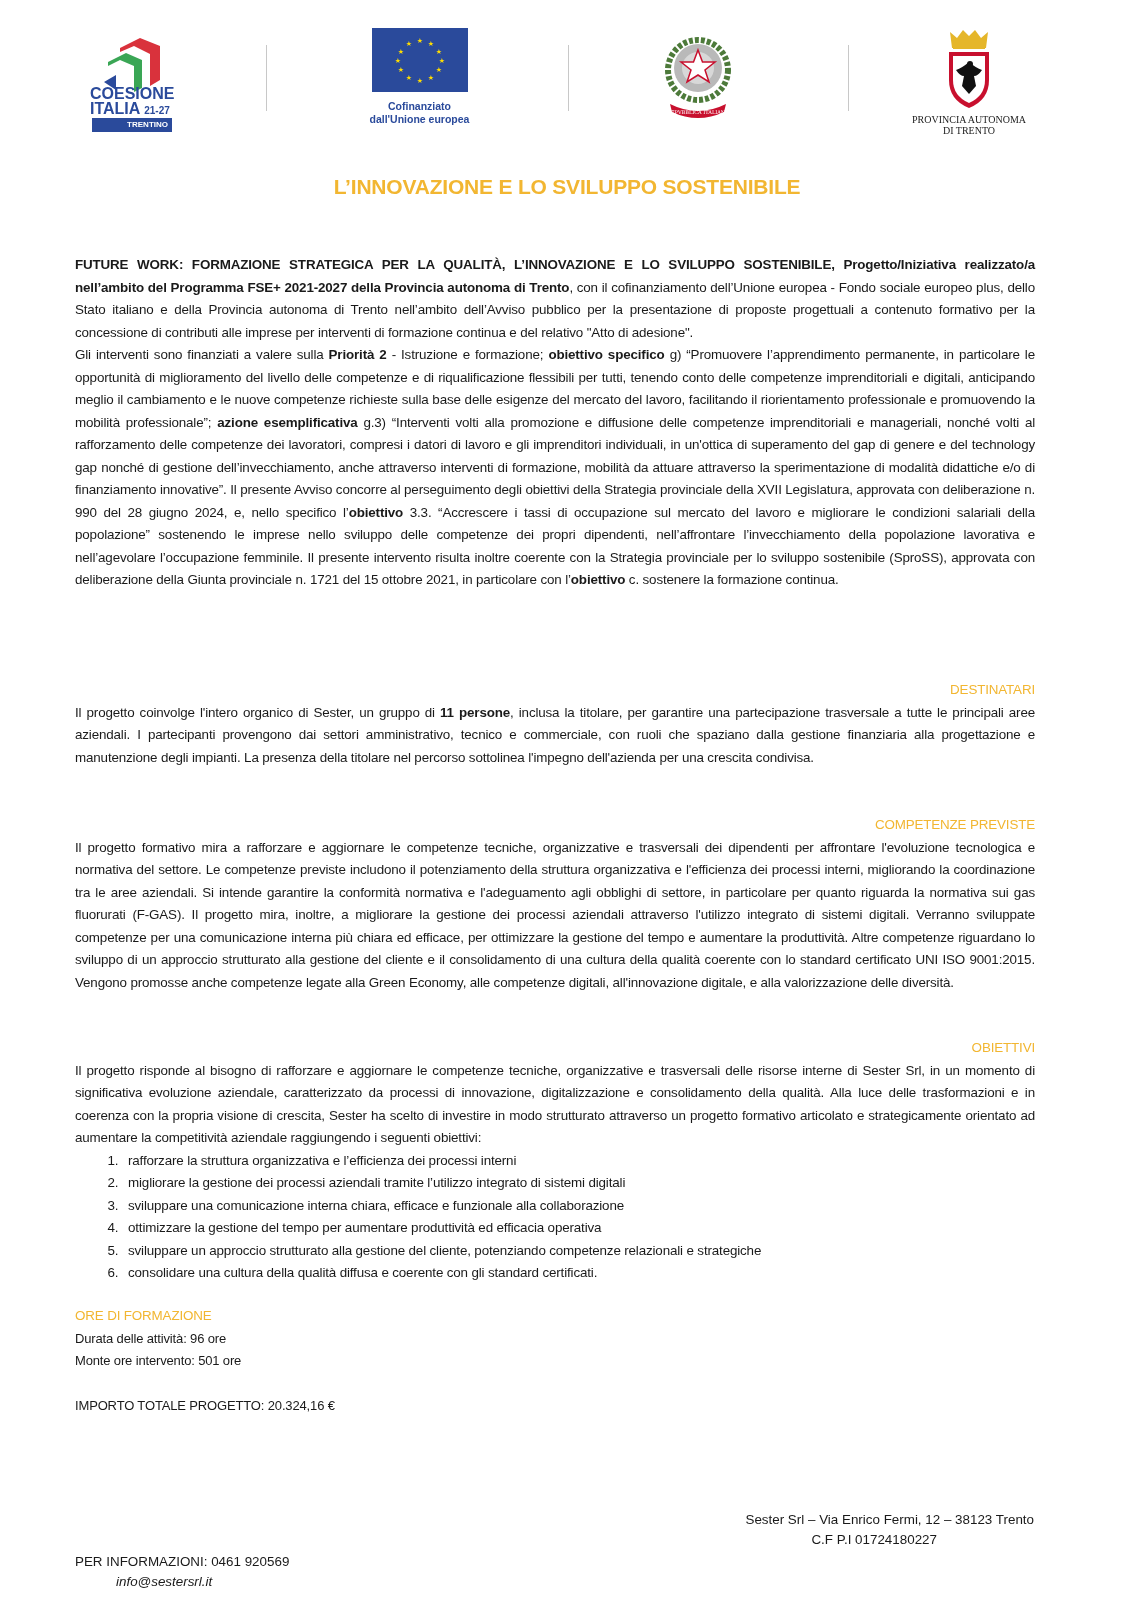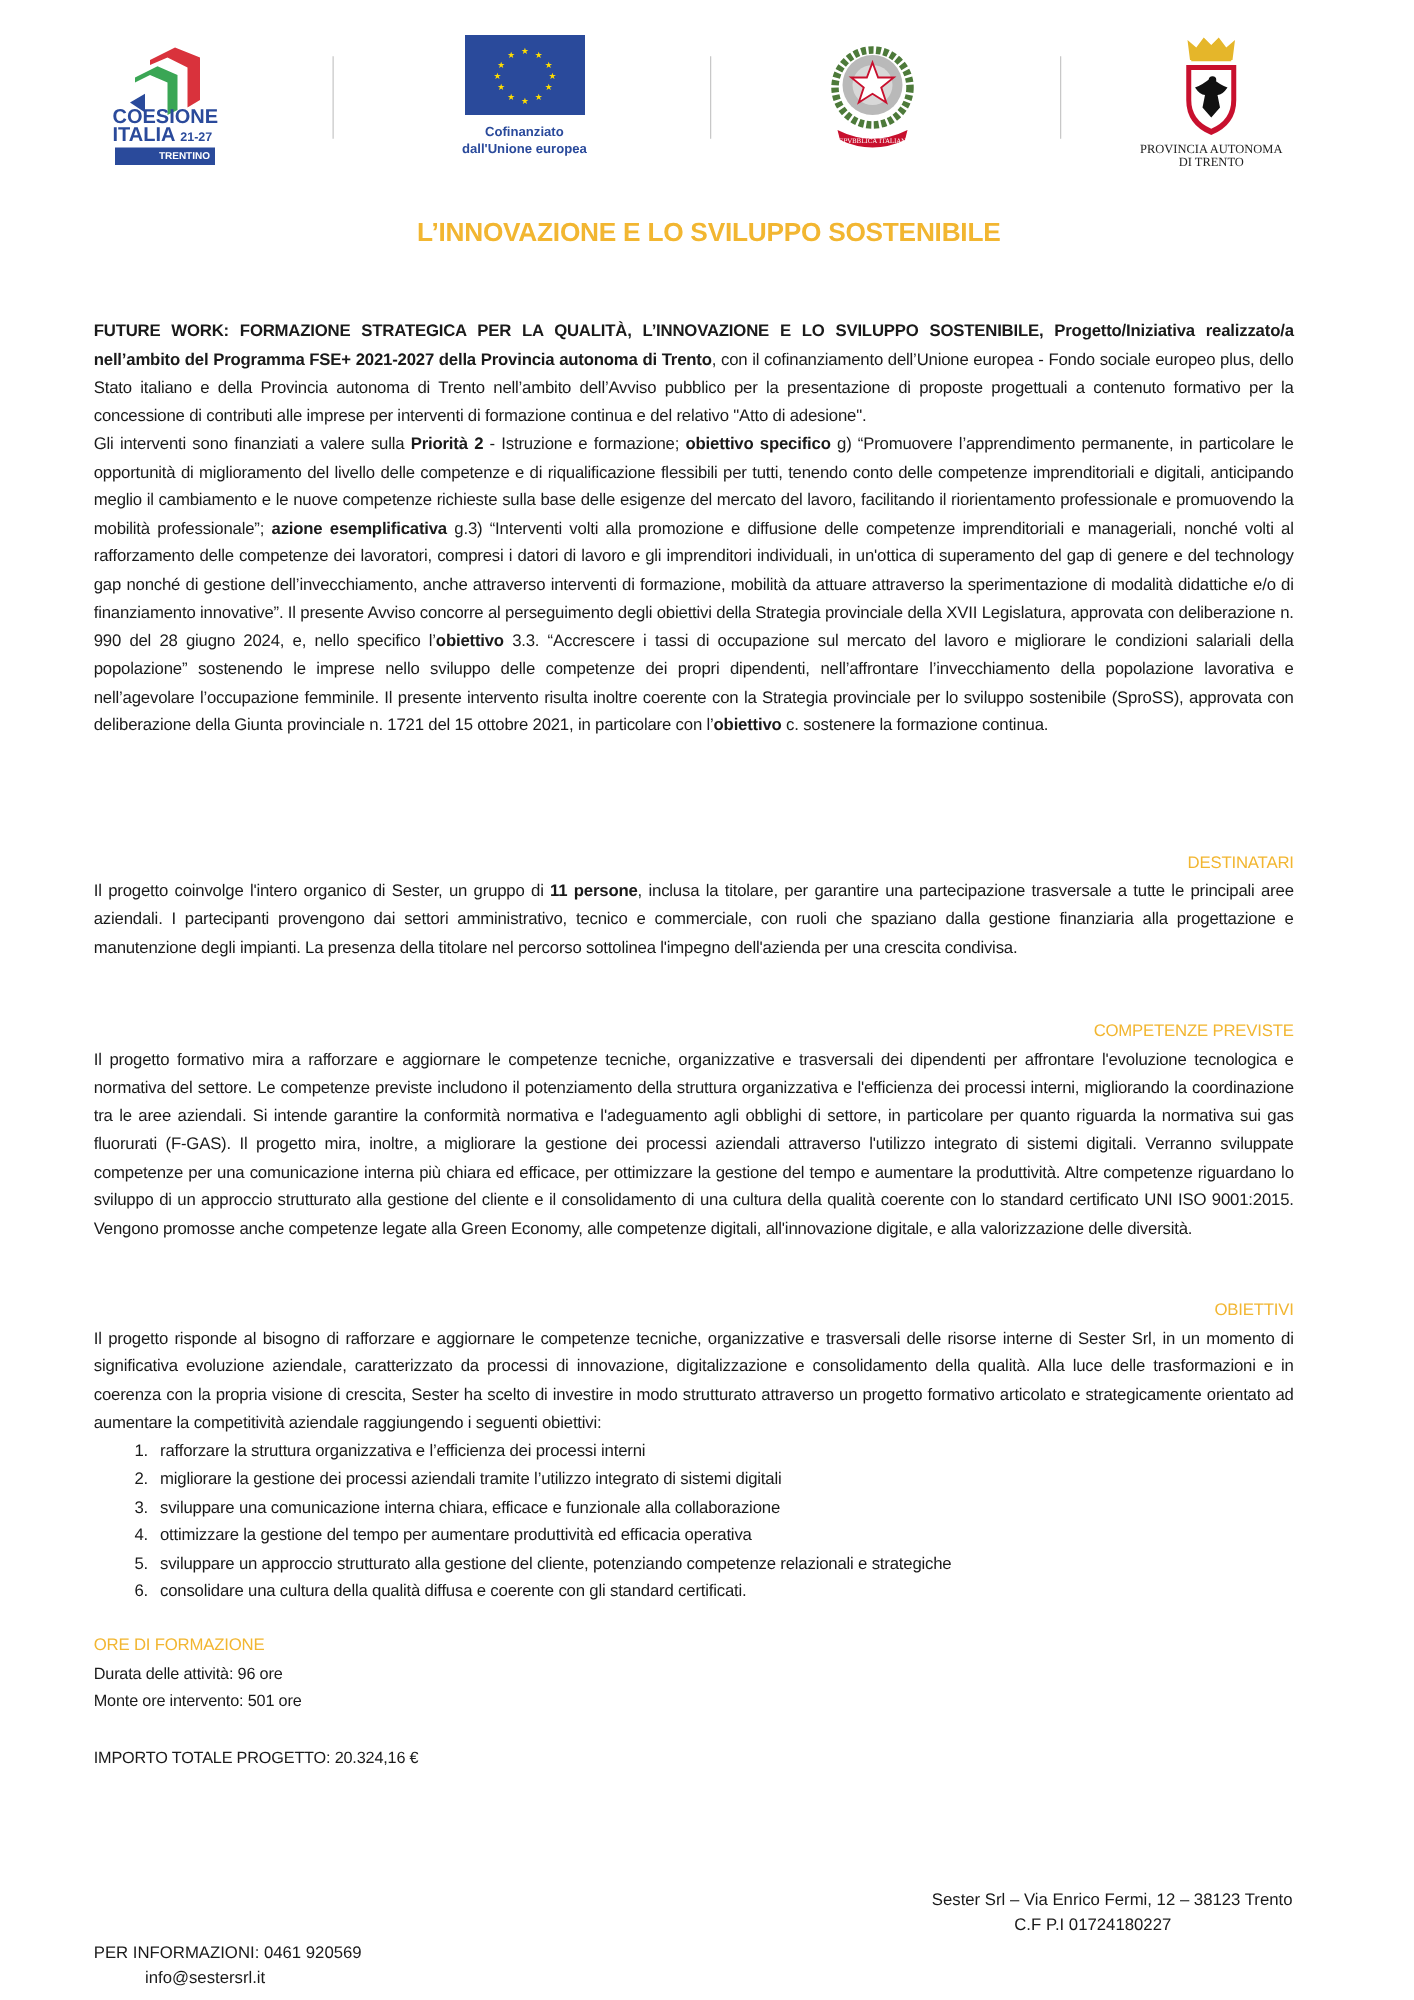--- a/index.html
+++ b/index.html
@@ -132,18 +132,18 @@
 <div class="body narrow" style="top:1305px; font-size:13px;">
   <div class="left-head">ORE DI FORMAZIONE</div>
   <div>Durata delle attività: 96 ore</div>
   <div>Monte ore intervento: 501 ore</div>
 </div>
 
 <div class="body narrow" style="top:1395px; font-size:13px;">IMPORTO TOTALE PROGETTO: 20.324,16 €</div>
 
 <div class="footer narrow" style="left:75px; top:1552px;">
   <div>PER INFORMAZIONI: 0461 920569</div>
-  <div style="padding-left:41px;">info@sestersrl.it</div>
+  <div style="padding-left:41px;font-style:italic;">info@sestersrl.it</div>
 </div>
 <div class="footer narrow" style="left:700px; top:1482px; width:334px; text-align:right;margin-top:28px;">
   <div>Sester Srl – Via Enrico Fermi, 12 – 38123 Trento</div>
   <div style="padding-right:97px;">C.F P.I 01724180227</div>
 </div>
 
 </body></html>

